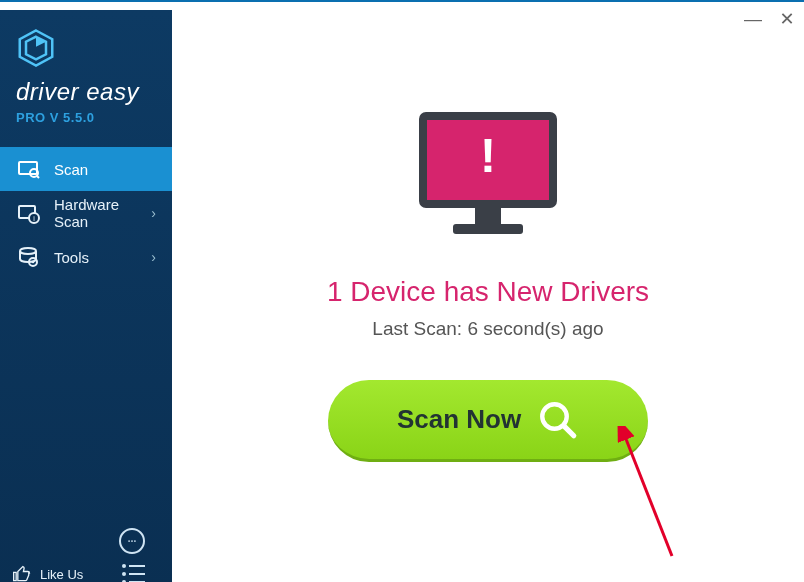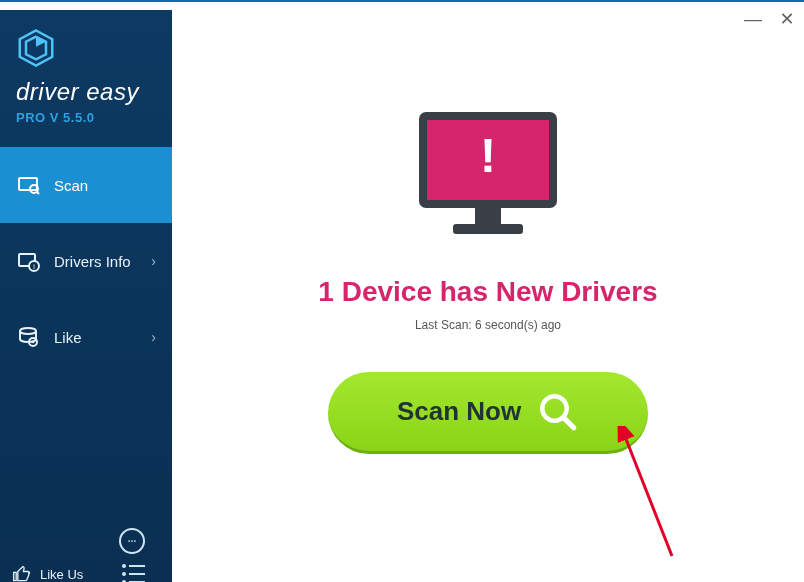--- a/index.html
+++ b/index.html
@@ -37,21 +37,21 @@
   .brand { padding: 18px 16px 10px 16px; }
   .brand-logo { width: 40px; height: 40px; margin-bottom: 6px; }
   .brand-name { color: #fff; font-size: 24px; font-style: italic; font-weight: 500; letter-spacing: .5px; }
   .brand-sub { color: #2da0df; font-size: 13px; font-weight: bold; margin-top: 4px; letter-spacing: .5px; }
 
   .menu { margin-top: 12px; }
   .menu-item {
     display: flex;
     align-items: center;
     padding: 0 16px;
-    height: 76px;
+    height: 44px;
     color: #e6f1f9;
     font-size: 15px;
     cursor: pointer;
     position: relative;
   }
   .menu-item.active { background: #1a90d2; color: #fff; }
   .menu-item .mi-icon { width: 24px; height: 24px; margin-right: 14px; flex-shrink: 0; display:flex;align-items:center;justify-content:center;}
   .menu-item .mi-label { flex: 1; }
   .menu-item .chev { color: #9abecf; font-size: 14px; }
 
@@ -82,27 +82,27 @@
     position: relative;
     display: flex;
     flex-direction: column;
     align-items: center;
   }
   .monitor-wrap { margin-top: 100px; }
   .headline {
     margin-top: 32px;
     color: #d6246d;
     font-size: 28px;
-    font-weight: bold;
+    font-weight: normal;
     text-align:center;
   }
   .subline {
     margin-top: 10px;
     color: #555;
-    font-size: 12px;
+    font-size: 19px;
     text-align:center;
   }
   .scan-btn {
     margin-top: 40px;
     width: 320px;
     height: 82px;
     border-radius: 46px;
     background: linear-gradient(180deg, #a3e82f 0%, #8ad417 100%);
     border-bottom: 3px solid #6fae12;
     display:flex;
@@ -156,34 +156,34 @@
 
 
       <div class="menu-item">
         <span class="mi-icon">
           <svg viewBox="0 0 24 24" width="24" height="24">
               <rect x="3" y="5" width="16" height="12" rx="1" fill="none" stroke="#e6f1f9" stroke-width="2"></rect>
               <circle cx="18" cy="17" r="5" fill="#0a2f52" stroke="#e6f1f9" stroke-width="2"></circle>
               <text x="18" y="20" text-anchor="middle" font-size="7" fill="#e6f1f9">i</text>
             </svg>
         </span>
-        <span class="mi-label">Drivers Info</span>
+        <span class="mi-label">Hardware Scan</span>
         <span class="chev">›</span>
       </div>
 
       <div class="menu-item">
         <span class="mi-icon">
           <svg viewBox="0 0 24 24" width="24" height="24">
               <ellipse cx="12" cy="6" rx="8" ry="3" fill="none" stroke="#e6f1f9" stroke-width="2"></ellipse>
               <path d="M4 6v8c0 1.7 3.6 3 8 3s8-1.3 8-3V6" fill="none" stroke="#e6f1f9" stroke-width="2"></path>
               <circle cx="17" cy="17" r="4" fill="none" stroke="#e6f1f9" stroke-width="2"></circle>
               <circle cx="17" cy="17" r="1.3" fill="#e6f1f9"></circle>
             </svg>
         </span>
-        <span class="mi-label">Like</span>
+        <span class="mi-label">Tools</span>
         <span class="chev">›</span>
       </div>
 
     </div>
 
     <div class="sidebar-bottom">
       <div class="bottom-row1">
         <div class="icon-circle">
           <svg viewBox="0 0 24 24" width="14" height="14">
               <circle cx="7" cy="12" r="1.5" fill="#cfe4f3"></circle>

